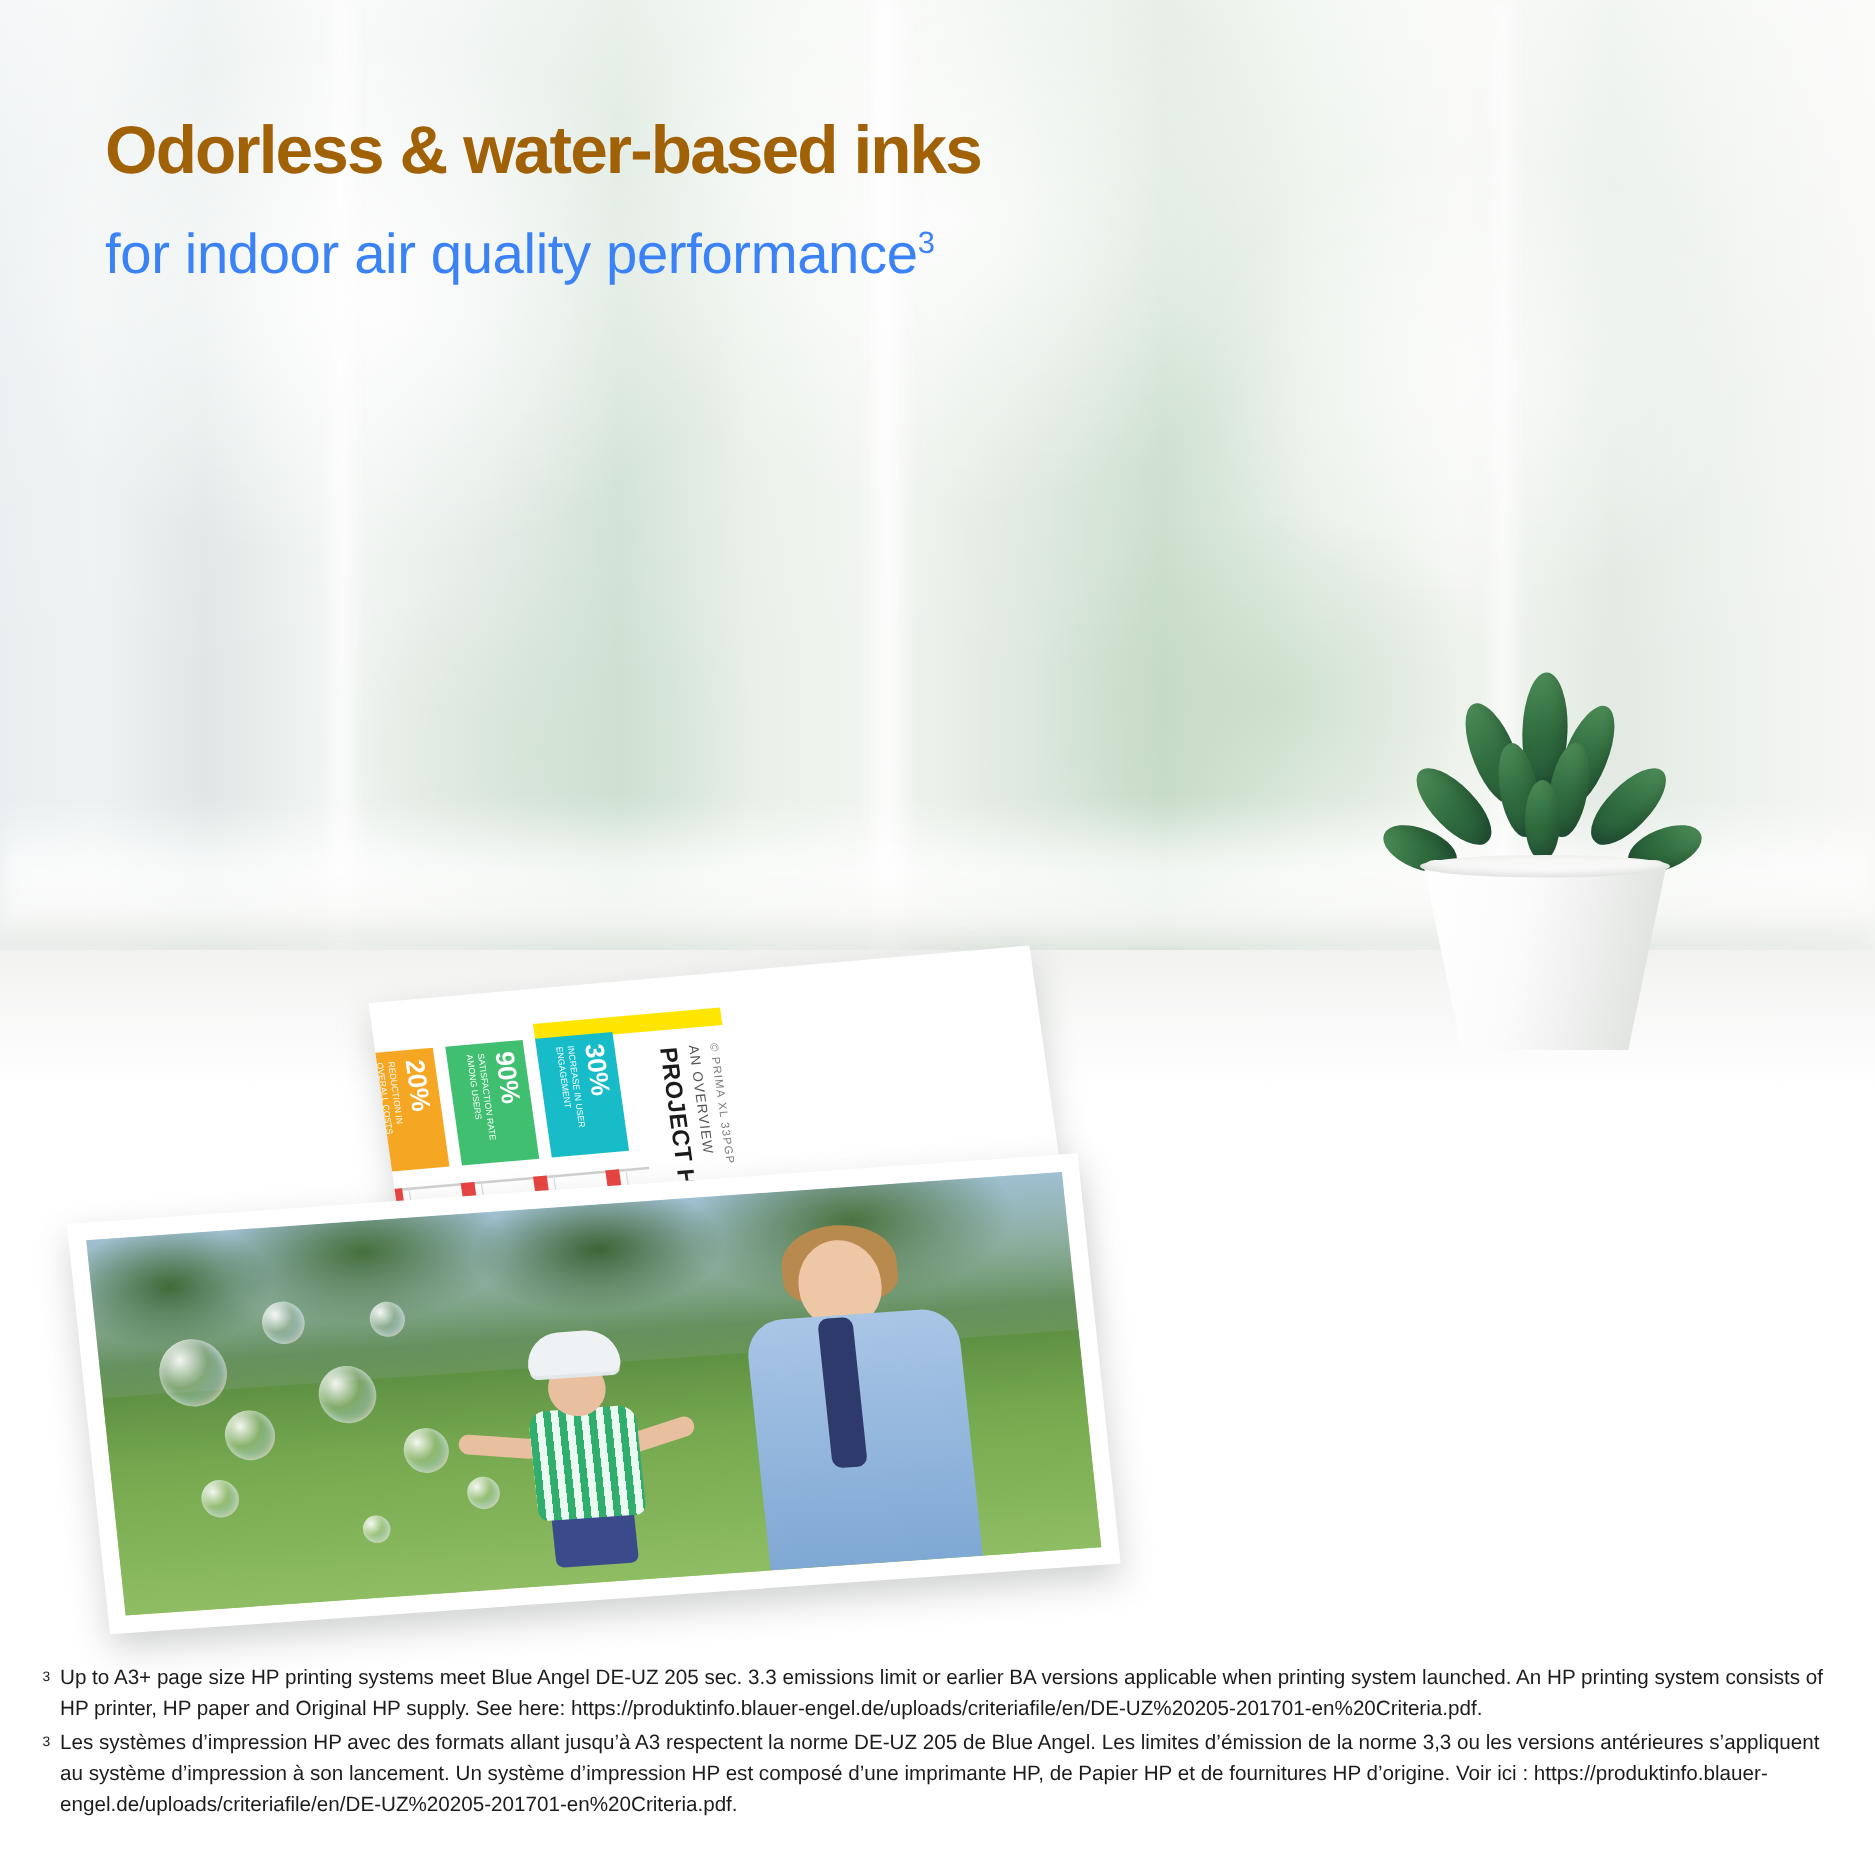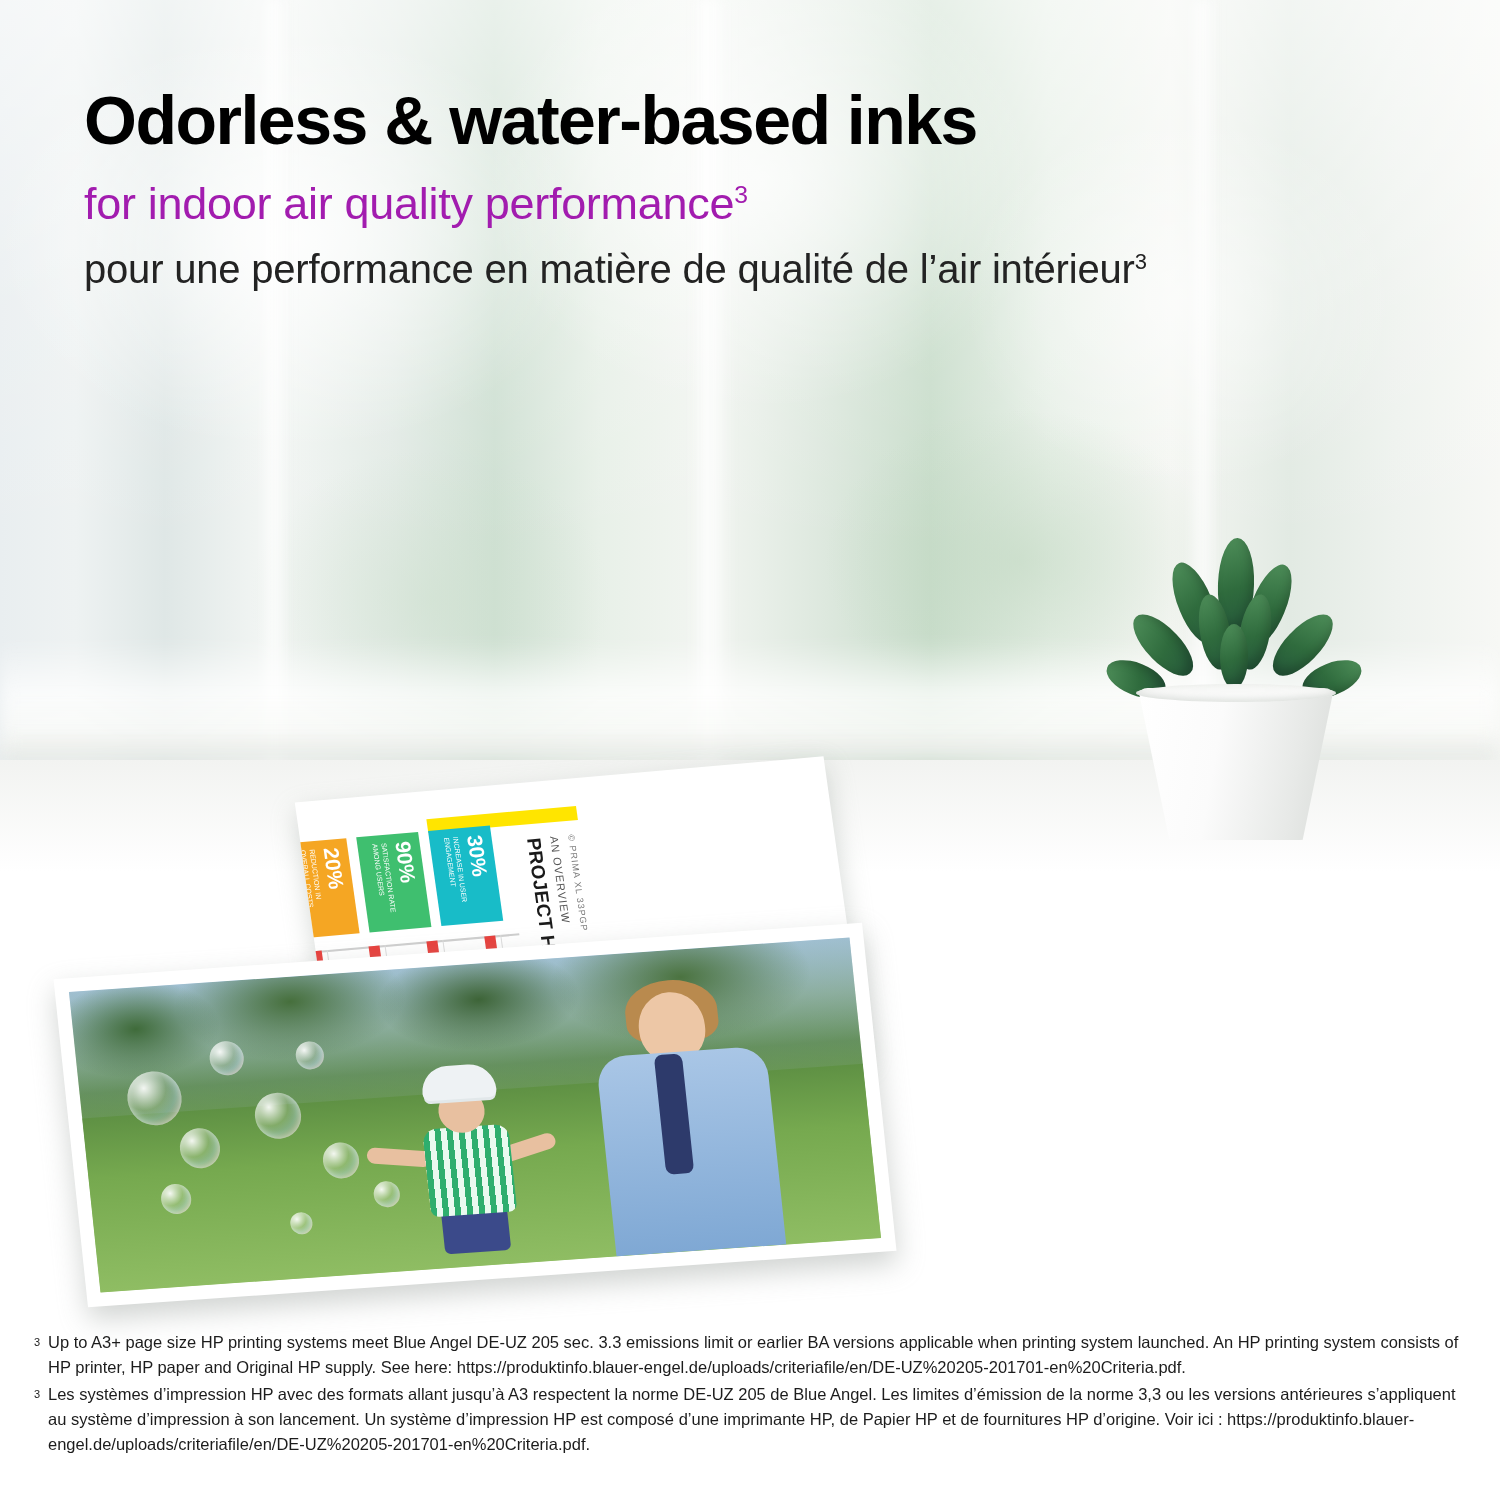--- a/index.html
+++ b/index.html
@@ -101,32 +101,32 @@
   }
 
   
   .headline {
     position: absolute;
     left: 84px;
     top: 78px;
     width: 1340px;
   }
   .h-en {
-    font-size: 68px;
+    font-size: 54px;
     line-height: 84px;
     font-weight: bold;
-    color: #000000;
+    color: #a16207;
     letter-spacing: -1.5px;
     white-space: nowrap;
   }
   .h-en-sub {
     margin-top: 6px;
     font-size: 45px;
     line-height: 54px;
-    color: #a21caf;
+    color: #3b82f6;
     letter-spacing: -0.3px;
     white-space: nowrap;
   }
   .h-fr {
     margin-top: 62px;
     font-size: 62px;
     line-height: 74px;
     font-weight: bold;
     color: #0096d6;
     letter-spacing: -1px;
@@ -423,23 +423,20 @@
     <div class="bg-mullion m3"></div>
     <div class="bg-sill"></div>
     <div class="table-shadow"></div>
     <div class="bg-table"></div>
   </div>
 
   <div class="headline">
     <div class="h-en">Odorless &amp; water-based inks</div>
     <div class="h-en-sub">
       <span>for indoor air quality performance</span><sup>3</sup>
-    </div>
-    <div class="h-fr-sub">
-      <span>pour une performance en matière de qualité de l’air intérieur</span><sup>3</sup>
     </div>
   </div>
 
   <div class="plant">
     <div class="leaf" style="left:118px; top:18px; width:36px; height:92px; transform:rotate(2deg);"></div>
     <div class="leaf" style="left:78px; top:40px; width:34px; height:86px; transform:rotate(-22deg);"></div>
     <div class="leaf" style="left:152px; top:42px; width:34px; height:86px; transform:rotate(22deg);"></div>
     <div class="leaf" style="left:46px; top:86px; width:34px; height:78px; transform:rotate(-44deg);"></div>
     <div class="leaf" style="left:186px; top:86px; width:34px; height:78px; transform:rotate(44deg);"></div>
     <div class="leaf" style="left:20px; top:128px; width:32px; height:62px; transform:rotate(-68deg);"></div>

